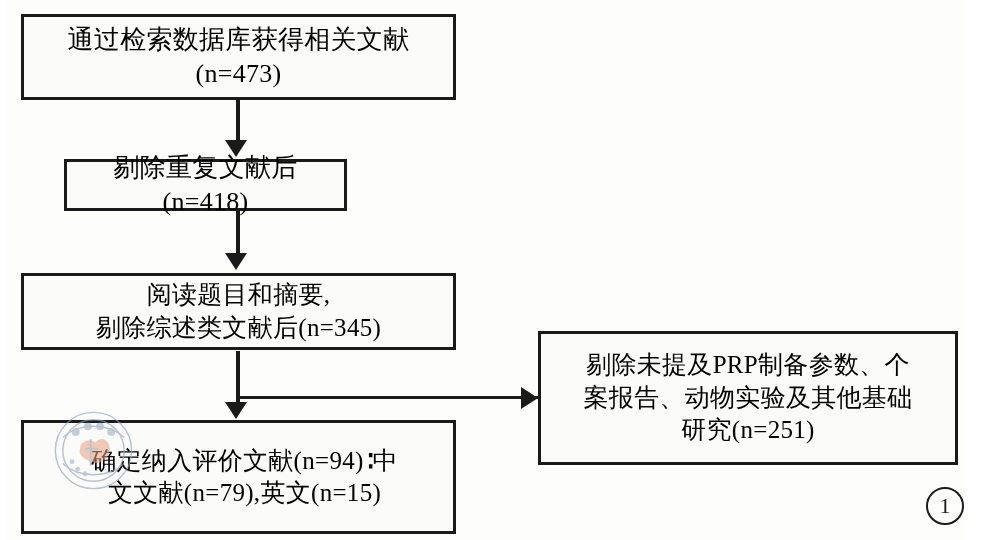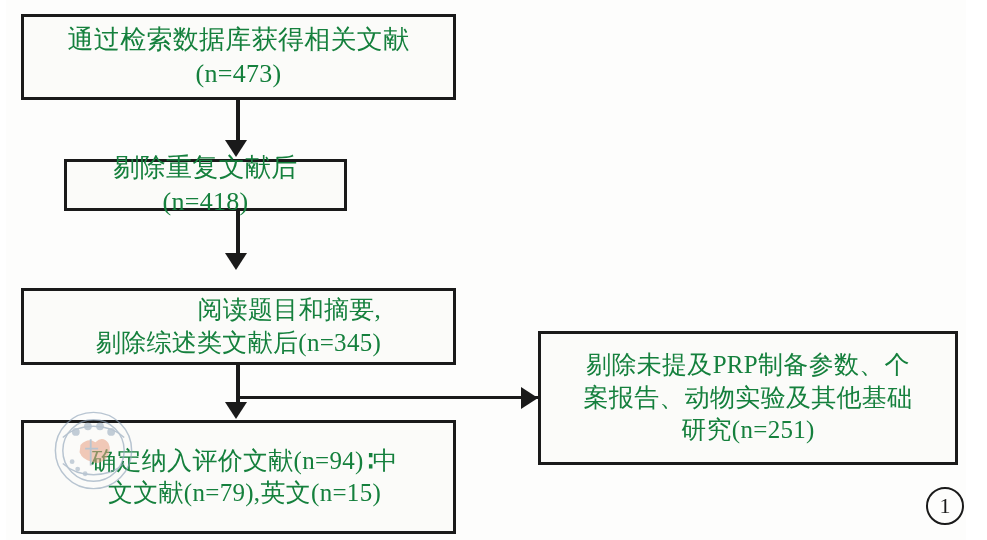--- a/index.html
+++ b/index.html
@@ -36,36 +36,36 @@
 
   .node {
     position: absolute;
     box-sizing: border-box;
     border: 3px solid #1a1a1a;
     background: #fbfbf9;
     display: flex;
     align-items: center;
     justify-content: center;
     text-align: center;
-    color: #15803d;
+    color: #000000;
     line-height: 1.30;
     z-index: 3;
   }
   .node .txt {
     display: block;
     padding: 0 10px;
     white-space: pre-line;
     font-size: 25px;
     letter-spacing: 0.3px;
   }
 
   
   #node-search   { left: 21px;  top: 14px;  width: 435px; height: 86px; }
   #node-dedup    { left: 64px;  top: 159px; width: 283px; height: 52px; }
-  #node-screen   { left: 21px;  top: 288px; width: 435px; height: 77px; text-align: right; }
+  #node-screen   { left: 21px;  top: 273px; width: 435px; height: 77px; }
   #node-included { left: 21px;  top: 420px; width: 435px; height: 114px; padding-left: 12px; }
   #node-excluded { left: 538px; top: 331px; width: 420px; height: 134px; }
 
   #node-search   .txt { font-size: 26px; }
   #node-dedup    .txt { font-size: 26px; }
   #node-screen   .txt { font-size: 25px; }
   #node-included .txt { font-size: 25px; }
   #node-excluded .txt { font-size: 25px; }
 
   

